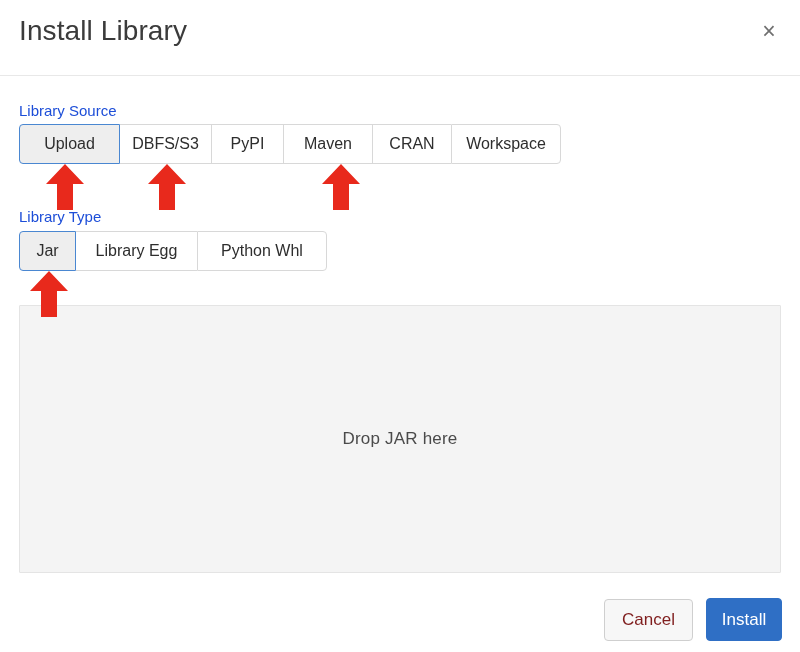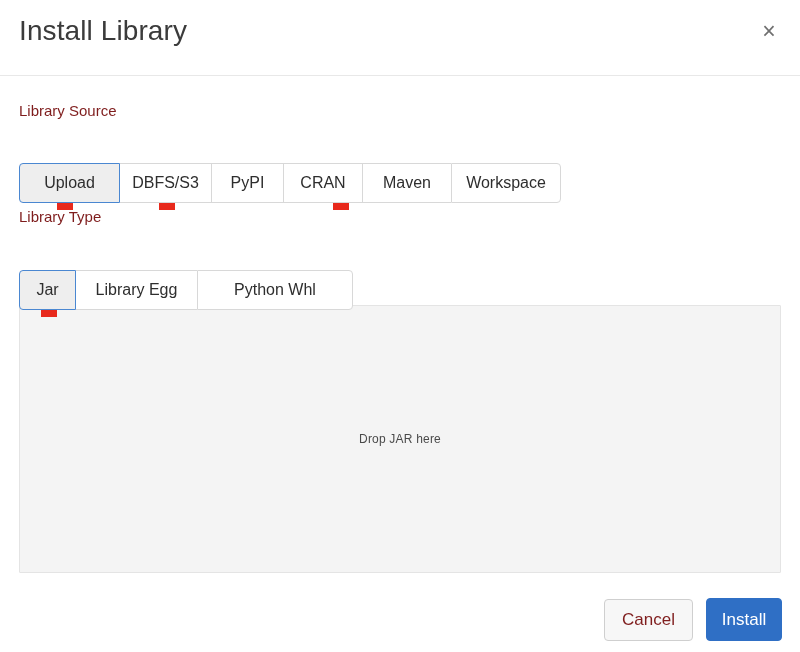--- a/index.html
+++ b/index.html
@@ -69,21 +69,21 @@
     position: absolute;
     left: 0;
     top: 76px;
     width: 800px;
     height: 500px;
   }
 
   .field-label {
     position: absolute;
     font-size: 15px;
-    color: #7f1d1d;
+    color: #1d4ed8;
     white-space: nowrap;
   }
   #label-library-source { left: 19px; top: 26px; }
   #label-library-type   { left: 19px; top: 132px; }
 
   
   .btn-group {
     position: absolute;
     display: flex;
     align-items: stretch;
@@ -101,21 +101,20 @@
     border: 1px solid #d8d8d8;
     border-right-width: 0;
     font-family: "Liberation Sans", sans-serif;
     font-size: 16px;
     color: #2e2e2e;
     padding: 0 14px;
     cursor: pointer;
     white-space: nowrap;
     height: 40px;
     z-index: 1;
-    margin-top: 39px;
   }
   .seg-btn:last-child {
     border-right-width: 1px;
     border-top-right-radius: 4px;
     border-bottom-right-radius: 4px;
   }
   .seg-btn:first-child {
     border-top-left-radius: 4px;
     border-bottom-left-radius: 4px;
   }
@@ -133,39 +132,39 @@
   
   #src-upload    { width: 101px; }
   #src-dbfs      { width:  91px; text-align: center; }
   #src-pypi      { width:  72px; }
   #src-maven     { width:  89px; }
   #src-cran      { width:  79px; }
   #src-workspace { width: 110px; }
 
   #type-jar        { width: 57px; }
   #type-python-egg { width: 121px; }
-  #type-python-whl { width: 156px; }
+  #type-python-whl { width: 130px; }
 
   
   .drop-zone {
     position: absolute;
     left: 19px;
     top: 229px;
     width: 762px;
     height: 268px;
     background: #f4f4f4;
     border: 1px solid #e4e4e4;
     box-sizing: border-box;
     display: flex;
     align-items: center;
     justify-content: center;
     border-radius: 1px;
   }
   .drop-zone-text {
-    font-size: 12px;
+    font-size: 17px;
     color: #4a4a4a;
     letter-spacing: 0.2px;
   }
 
   
   .dialog-footer {
     position: absolute;
     left: 0;
     top: 576px;
     width: 800px;
@@ -221,22 +220,22 @@
   </div>
 
   <div class="dialog-body">
 
     <div class="field-label" id="label-library-source">Library Source</div>
 
     <div class="btn-group" id="group-library-source">
       <button class="seg-btn is-selected" id="src-upload">Upload</button>
       <button class="seg-btn" id="src-dbfs">DBFS/S3</button>
       <button class="seg-btn" id="src-pypi">PyPI</button>
+      <button class="seg-btn" id="src-maven">Maven</button>
       <button class="seg-btn" id="src-cran">CRAN</button>
-      <button class="seg-btn" id="src-maven">Maven</button>
       <button class="seg-btn" id="src-workspace">Workspace</button>
     </div>
 
     <div class="field-label" id="label-library-type">Library Type</div>
 
     <div class="btn-group" id="group-library-type">
       <button class="seg-btn is-selected" id="type-jar">Jar</button>
       <button class="seg-btn" id="type-python-egg">Library Egg</button>
       <button class="seg-btn" id="type-python-whl">Python Whl</button>
     </div>

